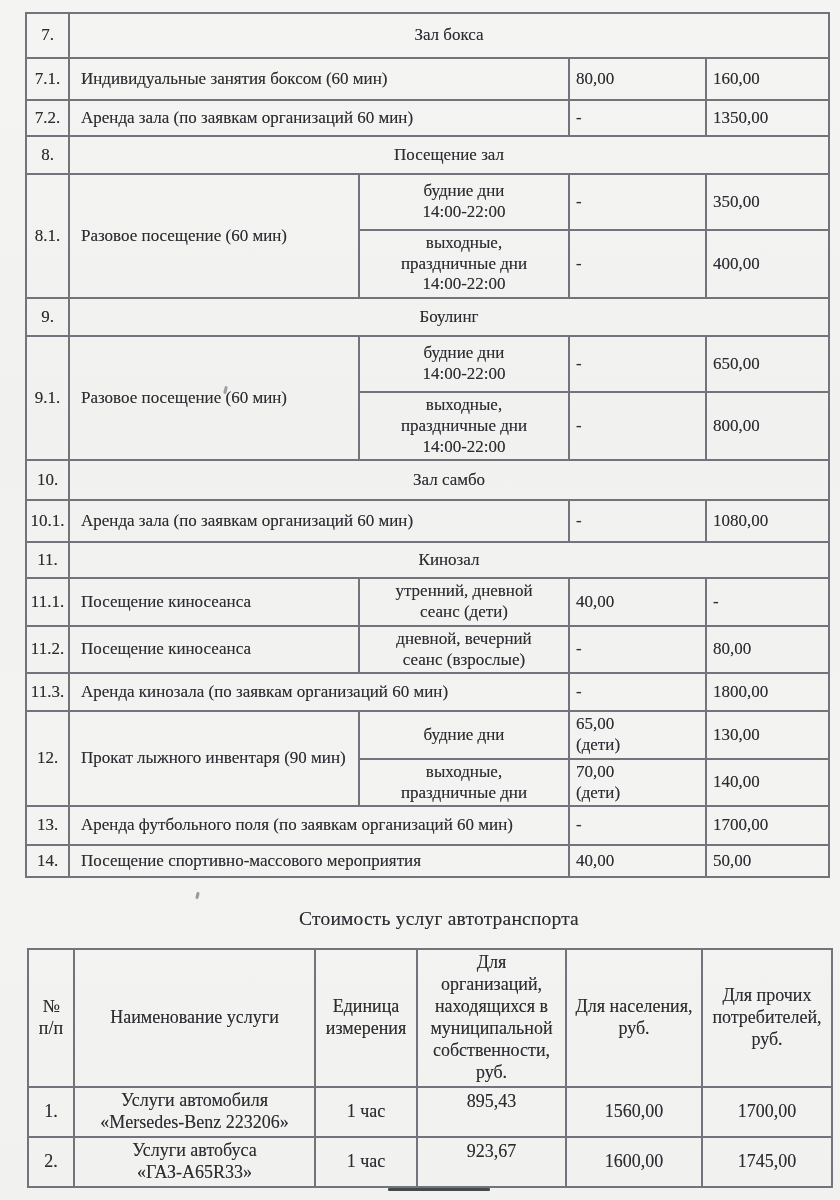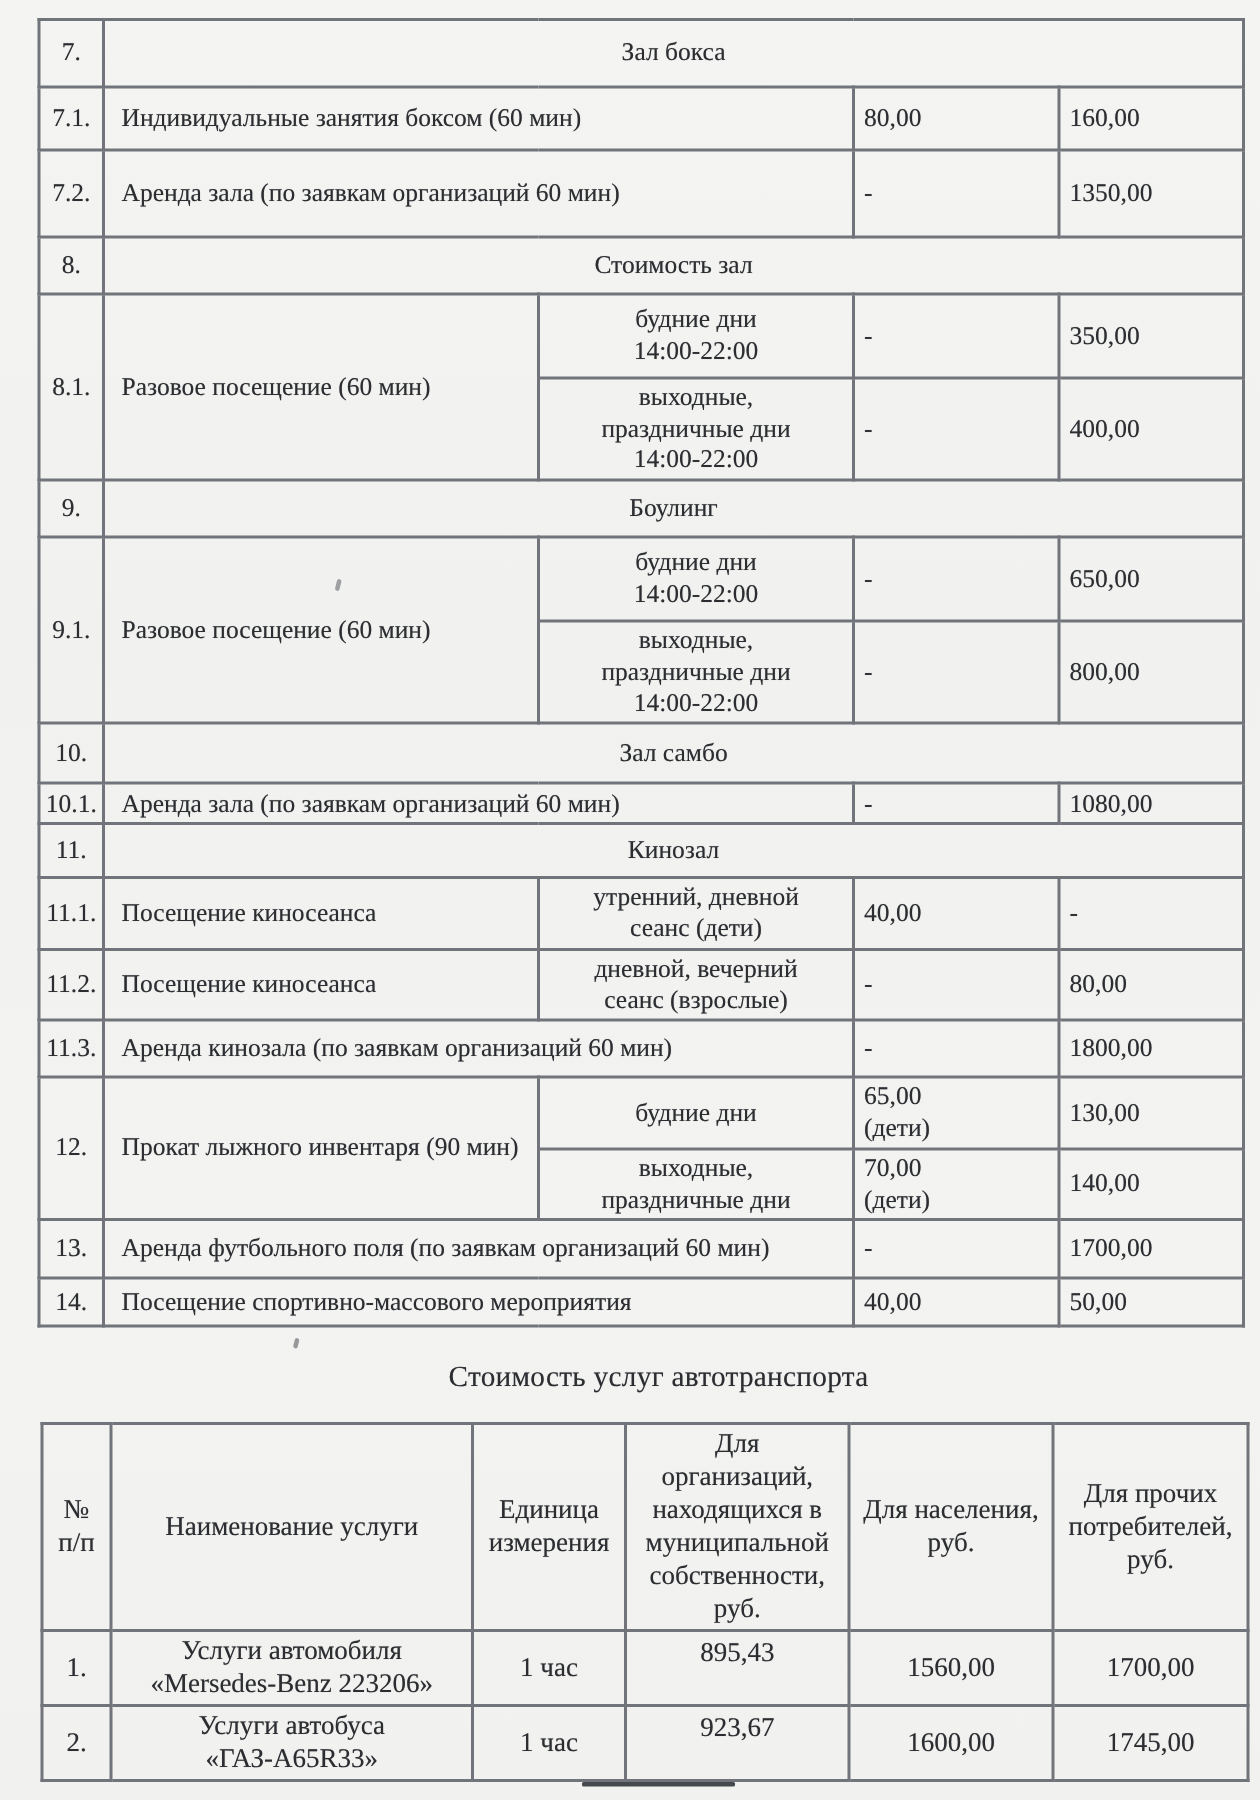--- a/index.html
+++ b/index.html
@@ -66,29 +66,29 @@
       <tr style="height:45px">
         <td class="num">7.</td>
         <td class="section" colspan="4">Зал бокса</td>
       </tr>
       <tr style="height:42px">
         <td class="num">7.1.</td>
         <td class="name" colspan="2">Индивидуальные занятия боксом (60 мин)</td>
         <td class="price">80,00</td>
         <td class="price">160,00</td>
       </tr>
-      <tr style="height:58px">
+      <tr style="height:36px">
         <td class="num">7.2.</td>
         <td class="name" colspan="2">Аренда зала (по заявкам организаций 60 мин)</td>
         <td class="price">-</td>
         <td class="price">1350,00</td>
       </tr>
       <tr style="height:38px">
         <td class="num">8.</td>
-        <td class="section" colspan="4">Стоимость зал</td>
+        <td class="section" colspan="4">Посещение зал</td>
       </tr>
       <tr style="height:56px">
         <td class="num" rowspan="2">8.1.</td>
         <td class="name" rowspan="2">Разовое посещение (60 мин)</td>
         <td class="sub">будние дни
 14:00-22:00</td>
         <td class="price">-</td>
         <td class="price">350,00</td>
       </tr>
       <tr style="height:66px">
@@ -114,21 +114,21 @@
         <td class="sub">выходные,
 праздничные дни
 14:00-22:00</td>
         <td class="price">-</td>
         <td class="price">800,00</td>
       </tr>
       <tr style="height:40px">
         <td class="num">10.</td>
         <td class="section" colspan="4">Зал самбо</td>
       </tr>
-      <tr style="height:27px">
+      <tr style="height:42px">
         <td class="num">10.1.</td>
         <td class="name" colspan="2">Аренда зала (по заявкам организаций 60 мин)</td>
         <td class="price">-</td>
         <td class="price">1080,00</td>
       </tr>
       <tr style="height:36px">
         <td class="num">11.</td>
         <td class="section" colspan="4">Кинозал</td>
       </tr>
       <tr style="height:47px">

